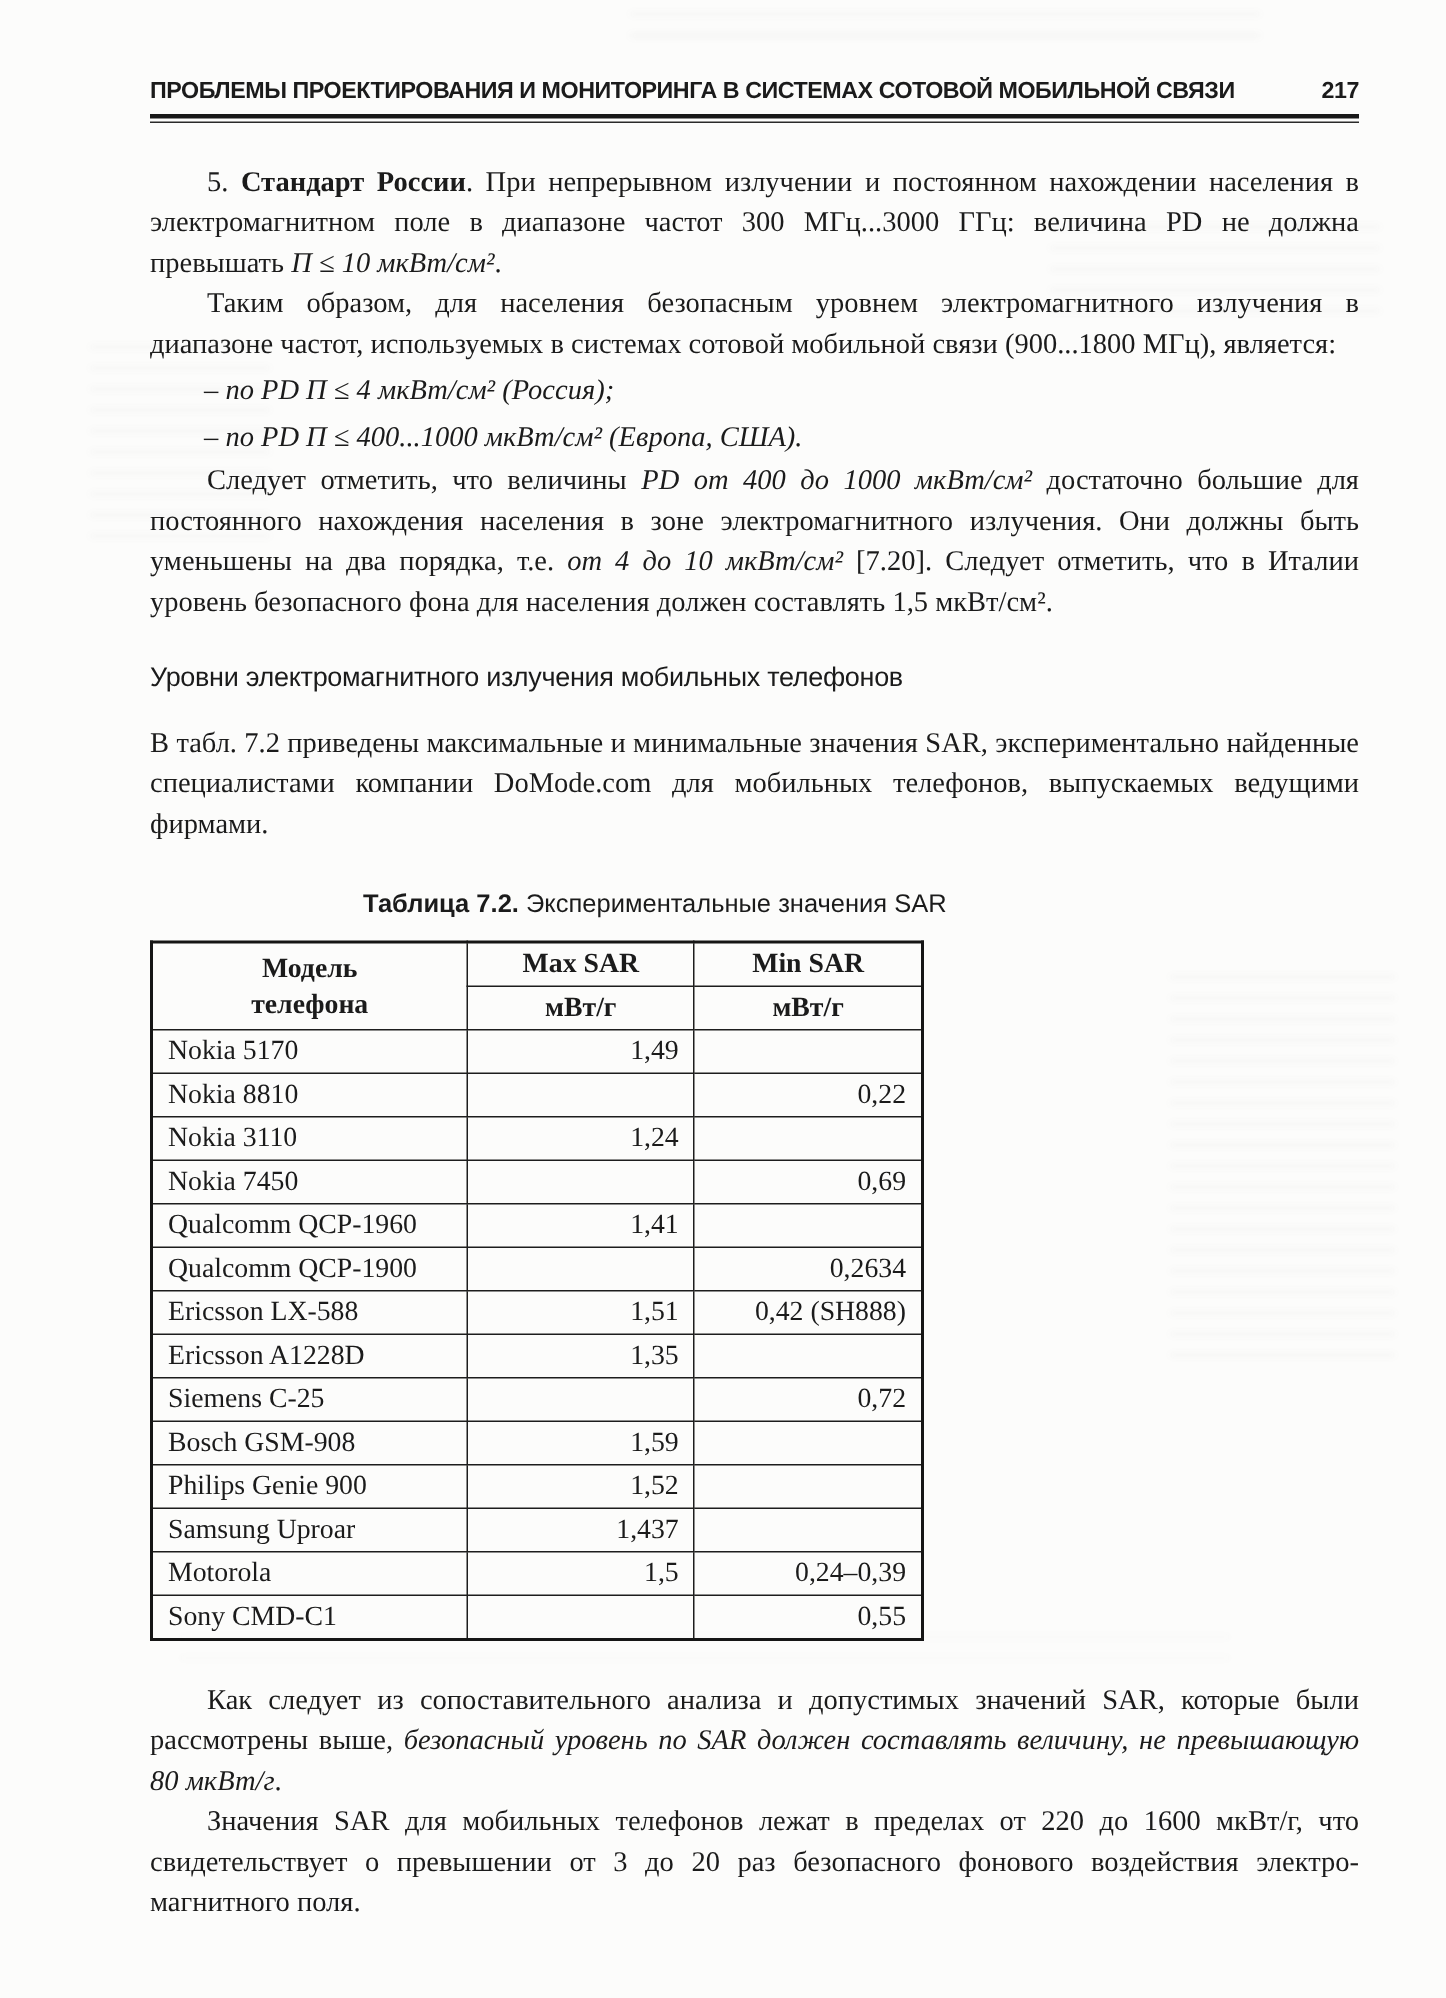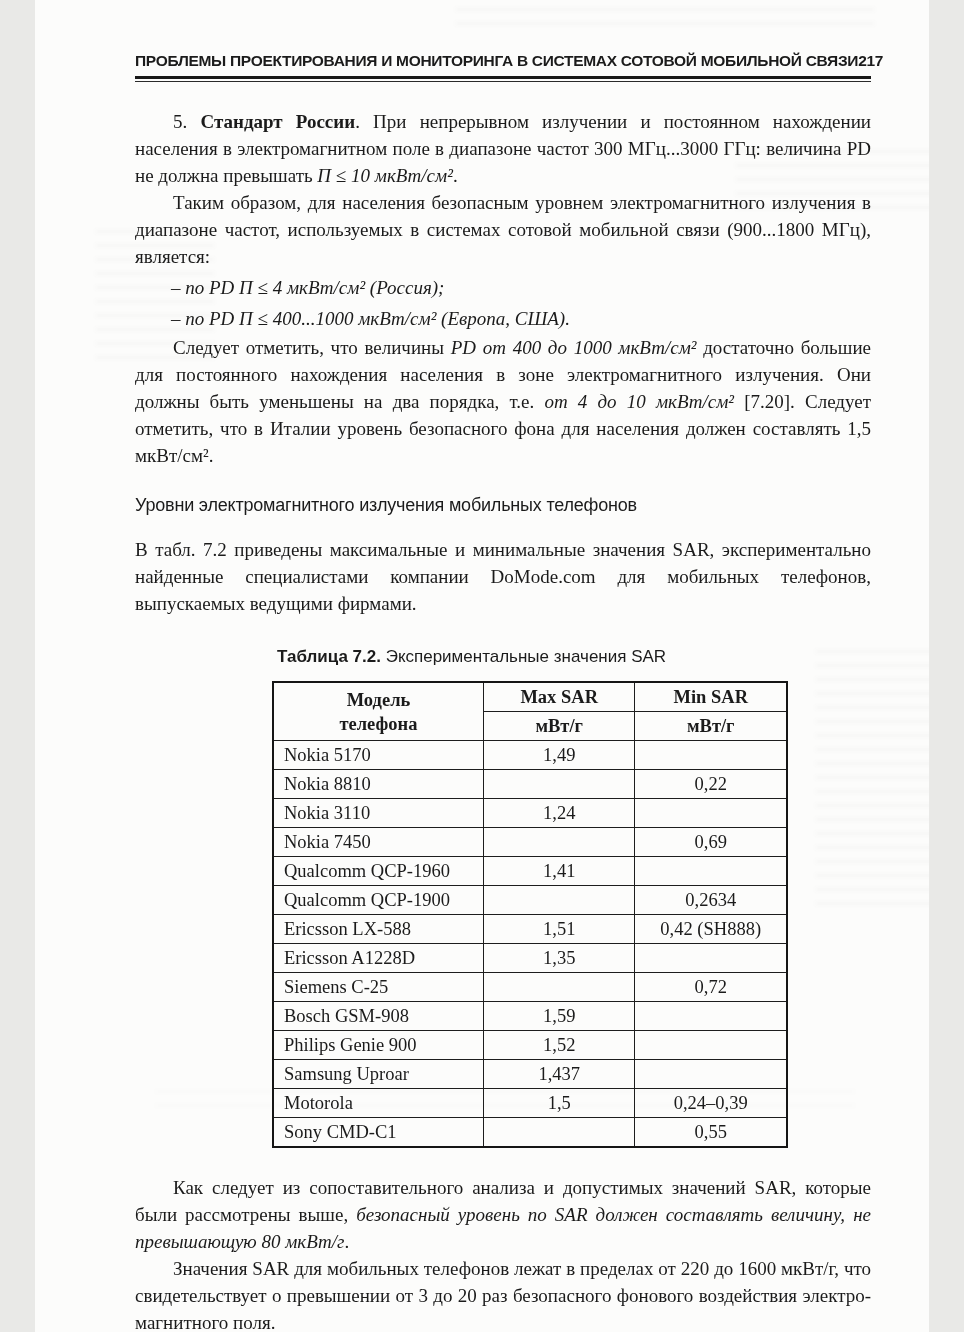--- a/index.html
+++ b/index.html
@@ -1,18 +1,18 @@
 <!DOCTYPE html>
 <html lang="ru"><head>
 <meta charset="utf-8">
 <style>
   html, body { margin: 0; padding: 0; background: #e9e9e7; }
   .page {
     position: relative;
-    width: 894px;
+    width: 964px;
     height: 1332px;
     margin: 0 auto;
     background: #fcfcfb;
     box-sizing: border-box;
     padding: 52px 58px 40px 100px;
     overflow: hidden;
     color: #1b1b1b;
     font-family: "Liberation Serif", serif;
   }
 
@@ -72,37 +72,36 @@
   }
 
   
   .table-caption {
     font-family: "Liberation Sans", sans-serif;
     font-size: 17px;
     margin: 30px 0 14px 142px;
   }
   table.sar {
     border-collapse: collapse;
-    margin-left: 137px;
     width: 516px;
     font-size: 18.5px;
     table-layout: fixed;
     padding-left: 32px;
   }
   table.sar th, table.sar td {
     border: 1.6px solid #1d1d1d;
     padding: 2px 10px;
     line-height: 24px;
   }
   table.sar { border: 2.5px solid #151515; }
   table.sar th { font-weight: bold; text-align: center; padding: 2px 6px; }
   th.model-head { width: 41.5%; }
   th.max-head, th.min-head { width: 29.25%; }
   td.cell-model { text-align: left; }
-  td.num { text-align: center; }
+  td.num { text-align: right; }
 
   .after-table { margin-top: 26px !important; }
 </style>
 </head>
 <body>
 
 <div class="page">
 
   <div class="ghost" style="top:8px;left:420px;width:420px;height:26px;"></div>
   <div class="ghost" style="top:150px;left:700px;width:220px;height:60px;"></div>

